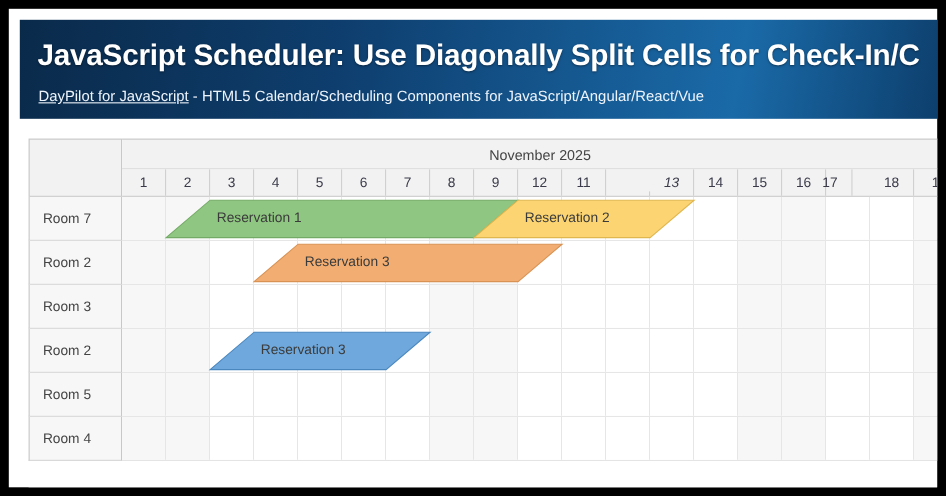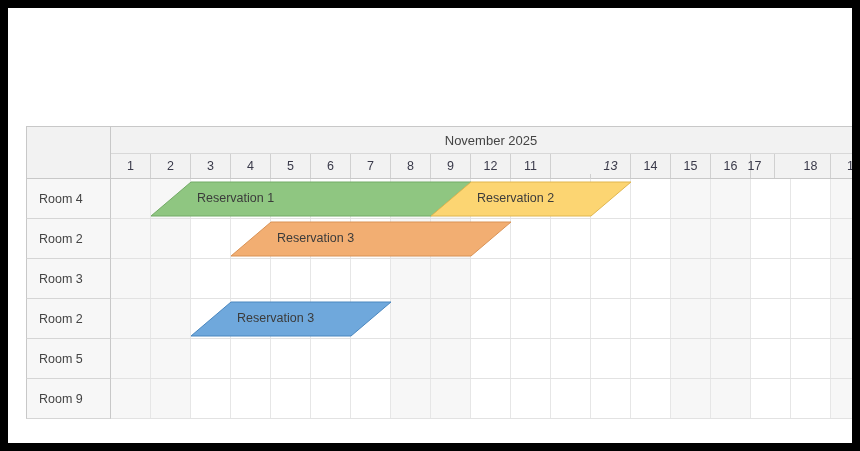--- a/index.html
+++ b/index.html
@@ -92,20 +92,26 @@
     position:absolute;top:9px;
     font-size:12.5px;color:#3b3b3b;white-space:nowrap;
     pointer-events:none;
   }
 </style>
 </head>
 <body>
 
 <div id="frame">
 
+  <div id="banner">
+    <div id="banner-title">JavaScript Scheduler: Use Diagonally Split Cells for Check-In/C</div>
+    <div id="banner-sub">
+      <a id="banner-link" href="#">DayPilot for JavaScript</a><span id="banner-sub-rest"> - HTML5 Calendar/Scheduling Components for JavaScript/Angular/React/Vue</span>
+    </div>
+  </div>
 
   <div id="sched">
     <div class="corner"></div>
     <div id="month-row" style="width: 761px;">
       <div id="month-label" style="left: 0px; width: 760px; text-align: center;">November 2025</div>
     </div>
     <div id="days-row" style="width: 761px;">
         <div class="day-cell" style="left: 0px; width: 40px;">1</div>
         <div class="day-cell" style="left: 40px; width: 40px;">2</div>
         <div class="day-cell" style="left: 80px; width: 40px;">3</div>
@@ -121,36 +127,36 @@
         <div class="day-cell" style="left: 480px; width: 40px; font-style: italic;">13</div>
         <div class="day-cell" style="left: 520px; width: 40px;">14</div>
         <div class="day-cell" style="left: 560px; width: 40px;">15</div>
         <div class="day-cell" style="left: 600px; width: 40px;">16</div>
         <div class="day-cell" style="left: 624px; width: 40px;">17</div>
         <div class="day-cell" style="left: 680px; width: 40px;">18</div>
         <div class="day-cell" style="left: 720px; width: 40px;">1</div>
       </div>
     <div id="rowheaders">
         <div class="res-cell" style="top: 53px; height: 40px;">
-          <span>Room 4</span>
+          <span>Room 7</span>
         </div>
         <div class="res-cell" style="top: 93px; height: 40px;">
           <span>Room 2</span>
         </div>
         <div class="res-cell" style="top: 133px; height: 40px;">
           <span>Room 3</span>
         </div>
         <div class="res-cell" style="top: 173px; height: 40px;">
           <span>Room 2</span>
         </div>
         <div class="res-cell" style="top: 213px; height: 40px;">
           <span>Room 5</span>
         </div>
         <div class="res-cell" style="top: 253px; height: 40px;">
-          <span>Room 9</span>
+          <span>Room 4</span>
         </div>
       </div>
     <div id="gridbody">
         <div class="grid-row" style="top: 53px; height: 40px; width: 761px;">
           <div class="gcell weekend" style="left: 0px; width: 40px;"></div>
           <div class="gcell weekend" style="left: 40px; width: 40px;"></div>
           <div class="gcell" style="left: 80px; width: 40px;"></div>
           <div class="gcell" style="left: 120px; width: 40px;"></div>
           <div class="gcell" style="left: 160px; width: 40px;"></div>
           <div class="gcell" style="left: 200px; width: 40px;"></div>

